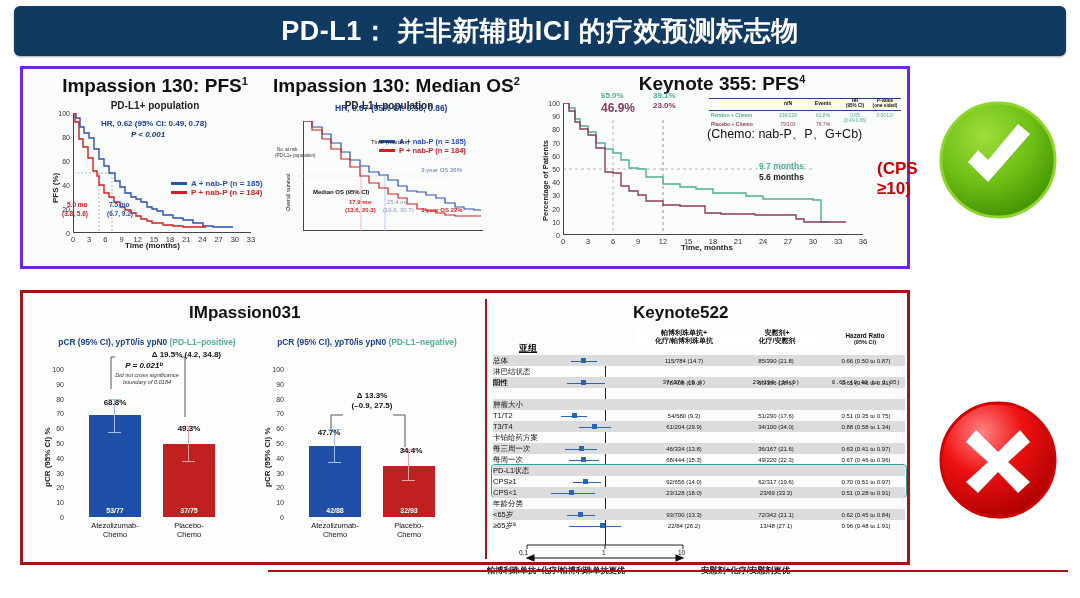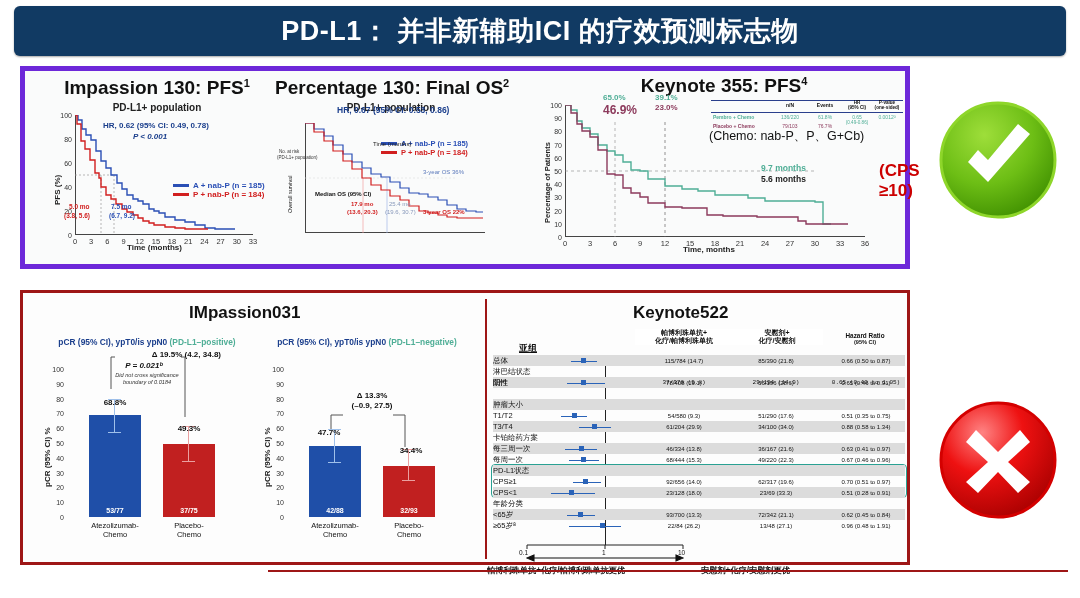--- a/index.html
+++ b/index.html
@@ -19,21 +19,21 @@
     box-shadow: 0 1px 2px rgba(0,0,0,.35);
   }
   .title-bar .title {
     color: #ffffff; font-size: 27px; font-weight: bold; letter-spacing: .5px;
     white-space: nowrap;
   }
 
   
   .panel-top {
     position: absolute; left: 20px; top: 66px; width: 890px; height: 203px;
-    border: 5px solid #6d28d9; background: #fafbfb;
+    border: 3px solid #6d28d9; background: #fafbfb;
   }
   .panel-bottom {
     position: absolute; left: 20px; top: 290px; width: 890px; height: 275px;
     border: 3px solid #9e1616; background: #fdfdfd;
   }
 
   .chartbox { position:absolute; }
   .chart-title {
     font-size: 19px; font-weight: bold; color: #111; text-align:center;
     white-space: nowrap;
@@ -151,21 +151,21 @@
               <span style="color:#d11f1f;font-weight:bold;">P + nab-P (n = 184)</span>
             </div>
         </div>
 
         <div class="axlabel ylabel-rot" style="left:-22px; top:90px; font-weight:bold;">PFS (%)</div>
         <div class="axlabel" style="left:52px; top:128px; font-weight:bold;">Time (months)</div>
       </div>
     </div>
 
     <div class="chartbox" style="left:250px; top:6px; width:232px; height:190px;">
-      <div class="chart-title"><span>Percentage 130: Final OS</span><sup>2</sup></div>
+      <div class="chart-title"><span>Impassion 130: Median OS</span><sup>2</sup></div>
       <div class="chart-sub">PD-L1+ population</div>
 
       <div class="km" style="position:absolute; left:30px; top:46px; width:180px; height:110px;">
         <div class="axis-y"></div>
         <div class="axis-x"></div>
 
         <svg viewBox="0 0 180 110" preserveAspectRatio="none" style="position:absolute;inset:0;width:100%;height:100%;">
           <path d="M0,55 L150,55" stroke="#ddd" stroke-width="0.6" stroke-dasharray="2,2" fill="none"></path>
           <path d="M58,55 L58,110" stroke="#f0a0a0" stroke-width="0.7" fill="none"></path>
           <path d="M82,55 L82,110" stroke="#a0b8e8" stroke-width="0.7" fill="none"></path>

